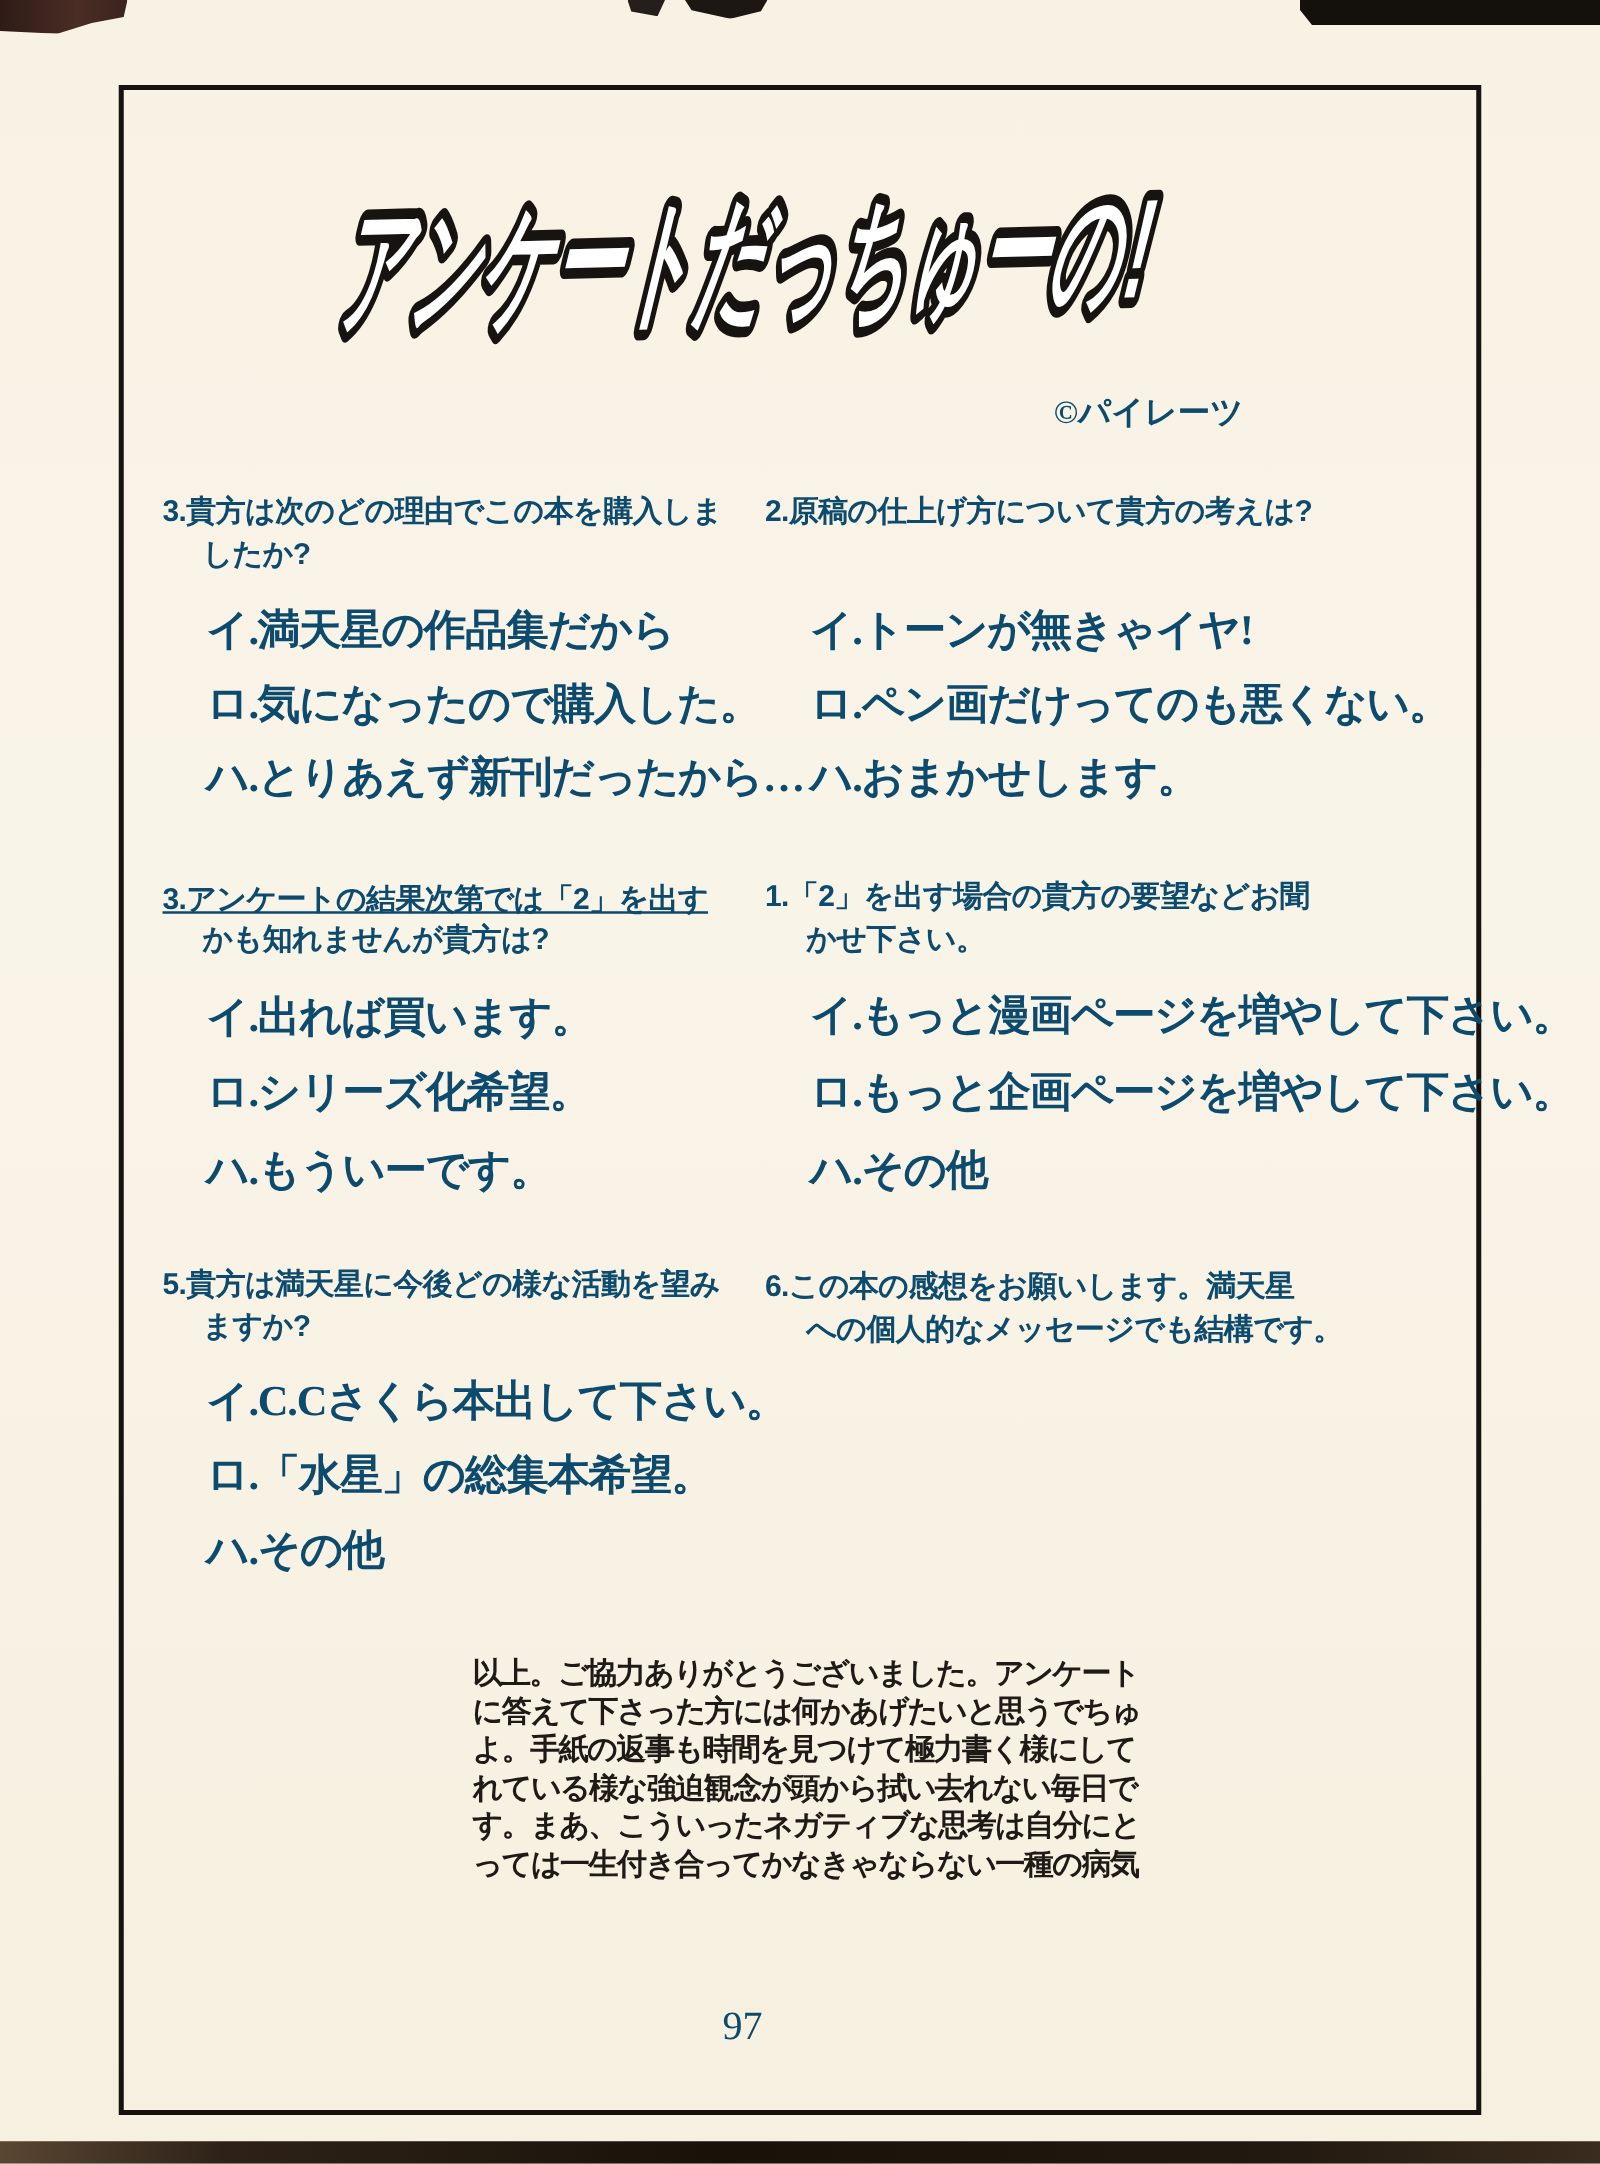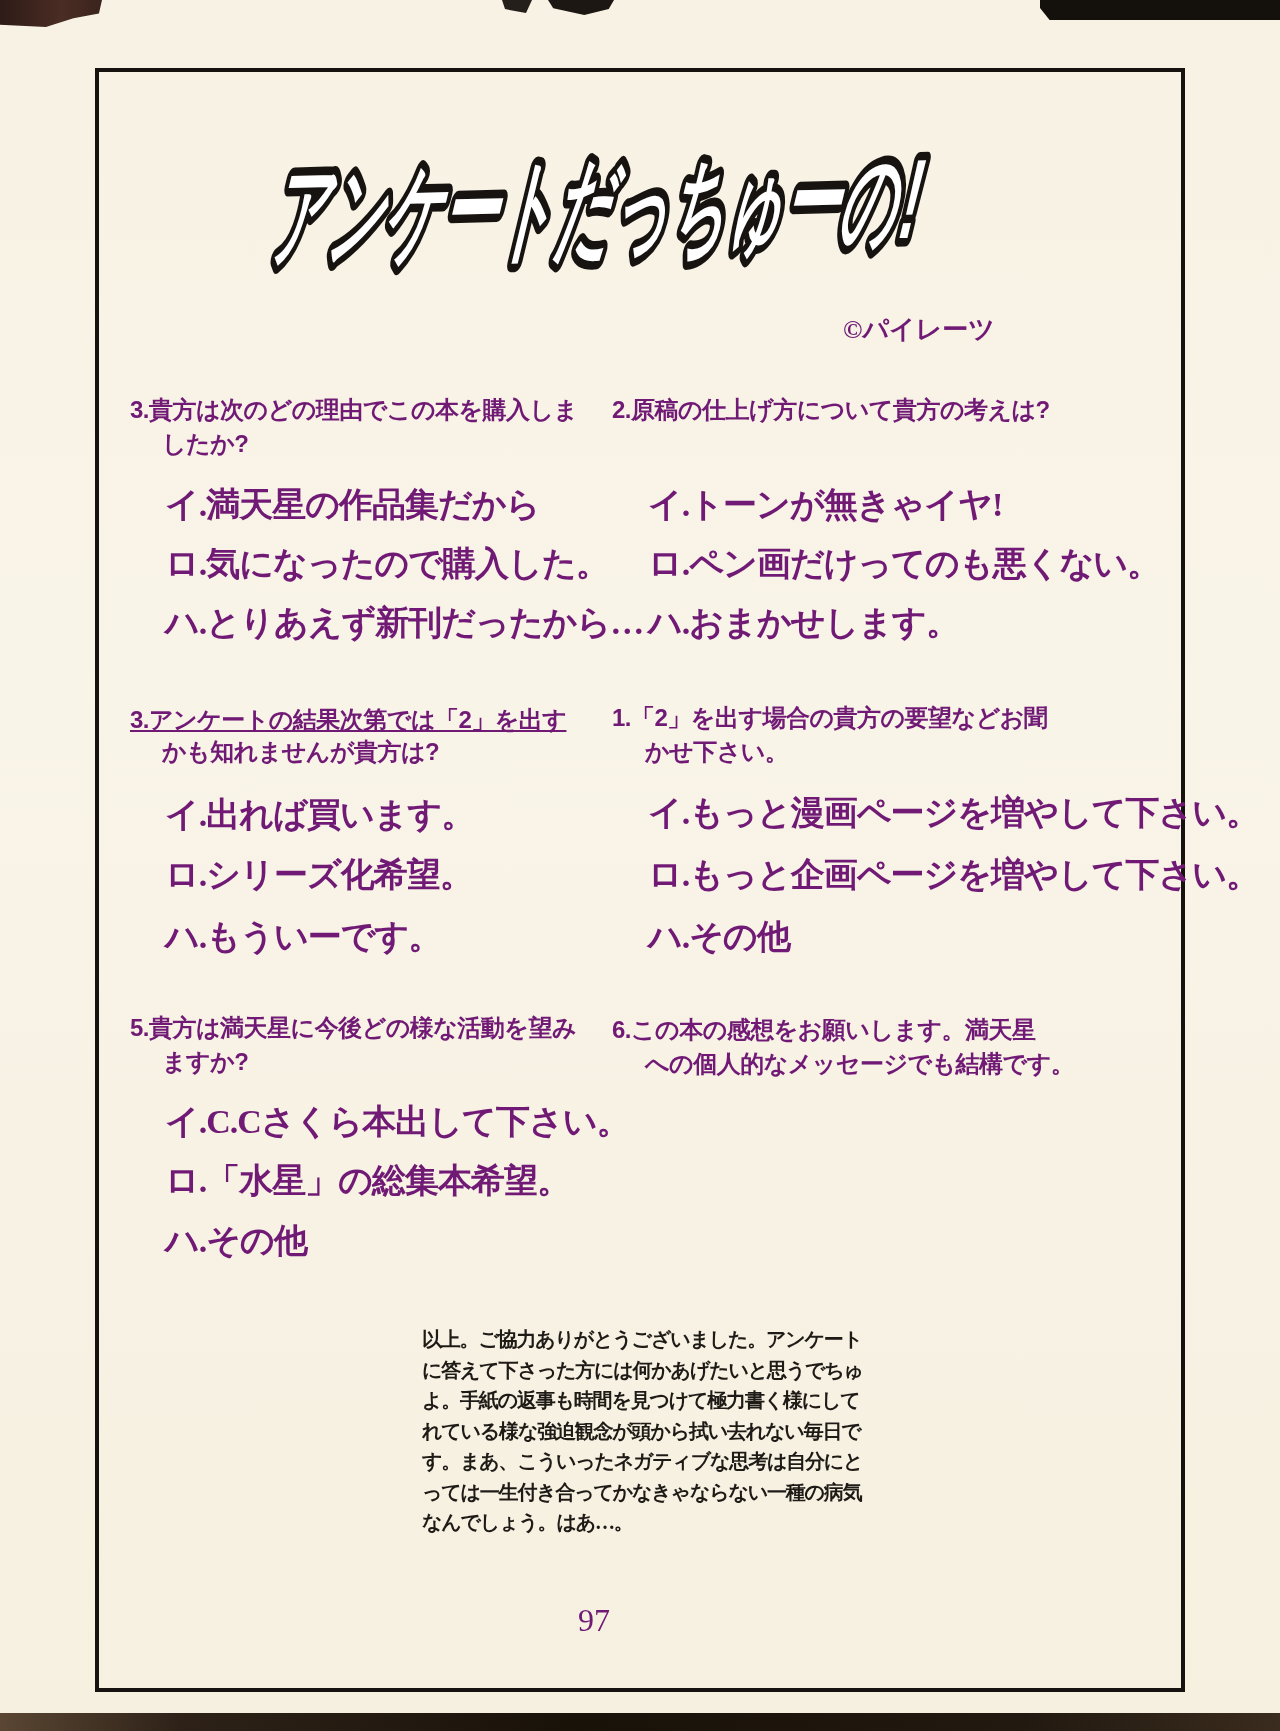--- a/index.html
+++ b/index.html
@@ -1,33 +1,33 @@
 <!DOCTYPE html>
 <html><head>
 <meta charset="utf-8">
 <style>
   html,body { margin:0; padding:0; }
   body {
     width:1280px; height:1731px; position:relative; overflow:hidden;
     background: linear-gradient(180deg,#f7f2e3 0%, #f9f4e8 40%, #f6f0e0 100%);
     font-family:"Liberation Sans", sans-serif;
   }
-  .t { position:absolute; white-space:nowrap; color:#701a75; }
+  .t { position:absolute; white-space:nowrap; color:#0c4a6e; }
   .qh { font-family:"Liberation Sans", sans-serif; font-weight:bold; font-size:24px; letter-spacing:-0.5px; line-height:1; }
   .qo { font-family:"Liberation Serif", serif; font-weight:bold; font-size:34px; letter-spacing:-1px; line-height:1; }
   .frame {
     position:absolute; left:95px; top:68px; width:1082px; height:1616px;
     border:4px solid #15120f; background:transparent;
   }
   .title-wrap { position:absolute; left:235px; top:126px; width:720px; height:195px; transform:rotate(-1.5deg); }
   .credit { font-family:"Liberation Serif", serif; font-weight:bold; font-size:26px; letter-spacing:0px; }
   .closing { position:absolute; left:378px; top:1324px; }
   .closing .cl {
-    font-family:"Liberation Serif", serif; font-weight:bold; font-size:20px;
-    letter-spacing:-1.2px; line-height:30.5px; color:#1e1a16; white-space:nowrap;margin-left:44px;
+    font-family:"Liberation Serif", serif; font-weight:bold; font-size:24px;
+    letter-spacing:-1.2px; line-height:30.5px; color:#1e1a16; white-space:nowrap;
   }
   .pagenum { font-family:"Liberation Serif", serif; font-size:32px; }
   
   .art { position:absolute; }
   .art-tl { left:0; top:0; width:102px; height:27px;
     background:linear-gradient(90deg,#2e1b17,#4a2d24 60%,#3a241d);
     clip-path:polygon(0 0,100% 0,97% 50%,72% 68%,45% 100%,0 92%); }
   .art-tm1 { left:502px; top:0; width:30px; height:13px; background:#241f1a;
     clip-path:polygon(0 0,100% 0,80% 100%,10% 70%); }
   .art-tm2 { left:548px; top:0; width:66px; height:15px; background:#1c1712;
@@ -92,18 +92,17 @@
   <div class="t qh" style="left:612px; top:1018px;">6.この本の感想をお願いします。満天星</div>
   <div class="t qh" style="left:645px; top:1052px;">への個人的なメッセージでも結構です。</div>
 
   <div class="closing">
     <div class="cl">以上。ご協力ありがとうございました。アンケート</div>
     <div class="cl">に答えて下さった方には何かあげたいと思うでちゅ</div>
     <div class="cl">よ。手紙の返事も時間を見つけて極力書く様にして</div>
     <div class="cl">れている様な強迫観念が頭から拭い去れない毎日で</div>
     <div class="cl">す。まあ、こういったネガティブな思考は自分にと</div>
     <div class="cl">っては一生付き合ってかなきゃならない一種の病気</div>
-    <div class="cl">なんでしょう。はあ…。</div>
   </div>
 
   <div class="t pagenum" style="left:578px; top:1602px;">97</div>
 
 </div>
 
 </body></html>

